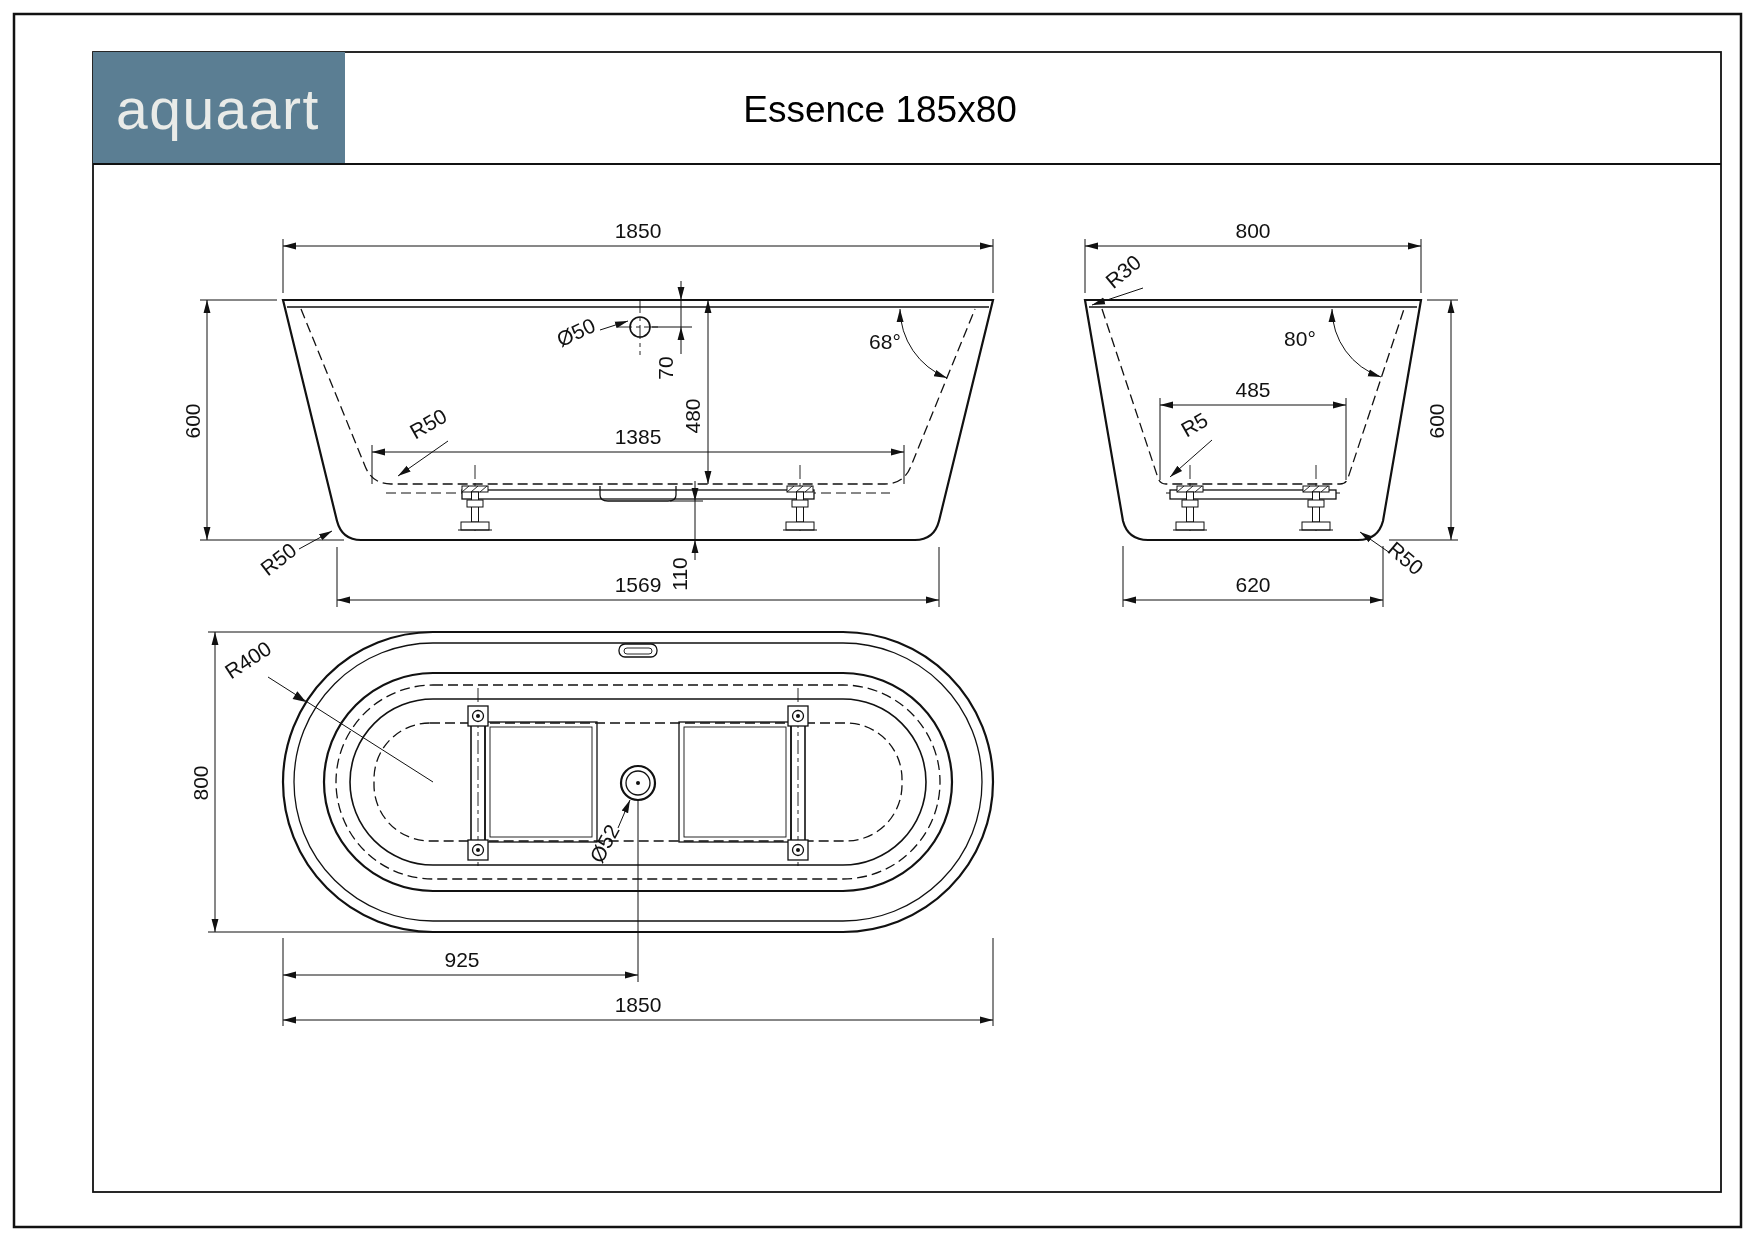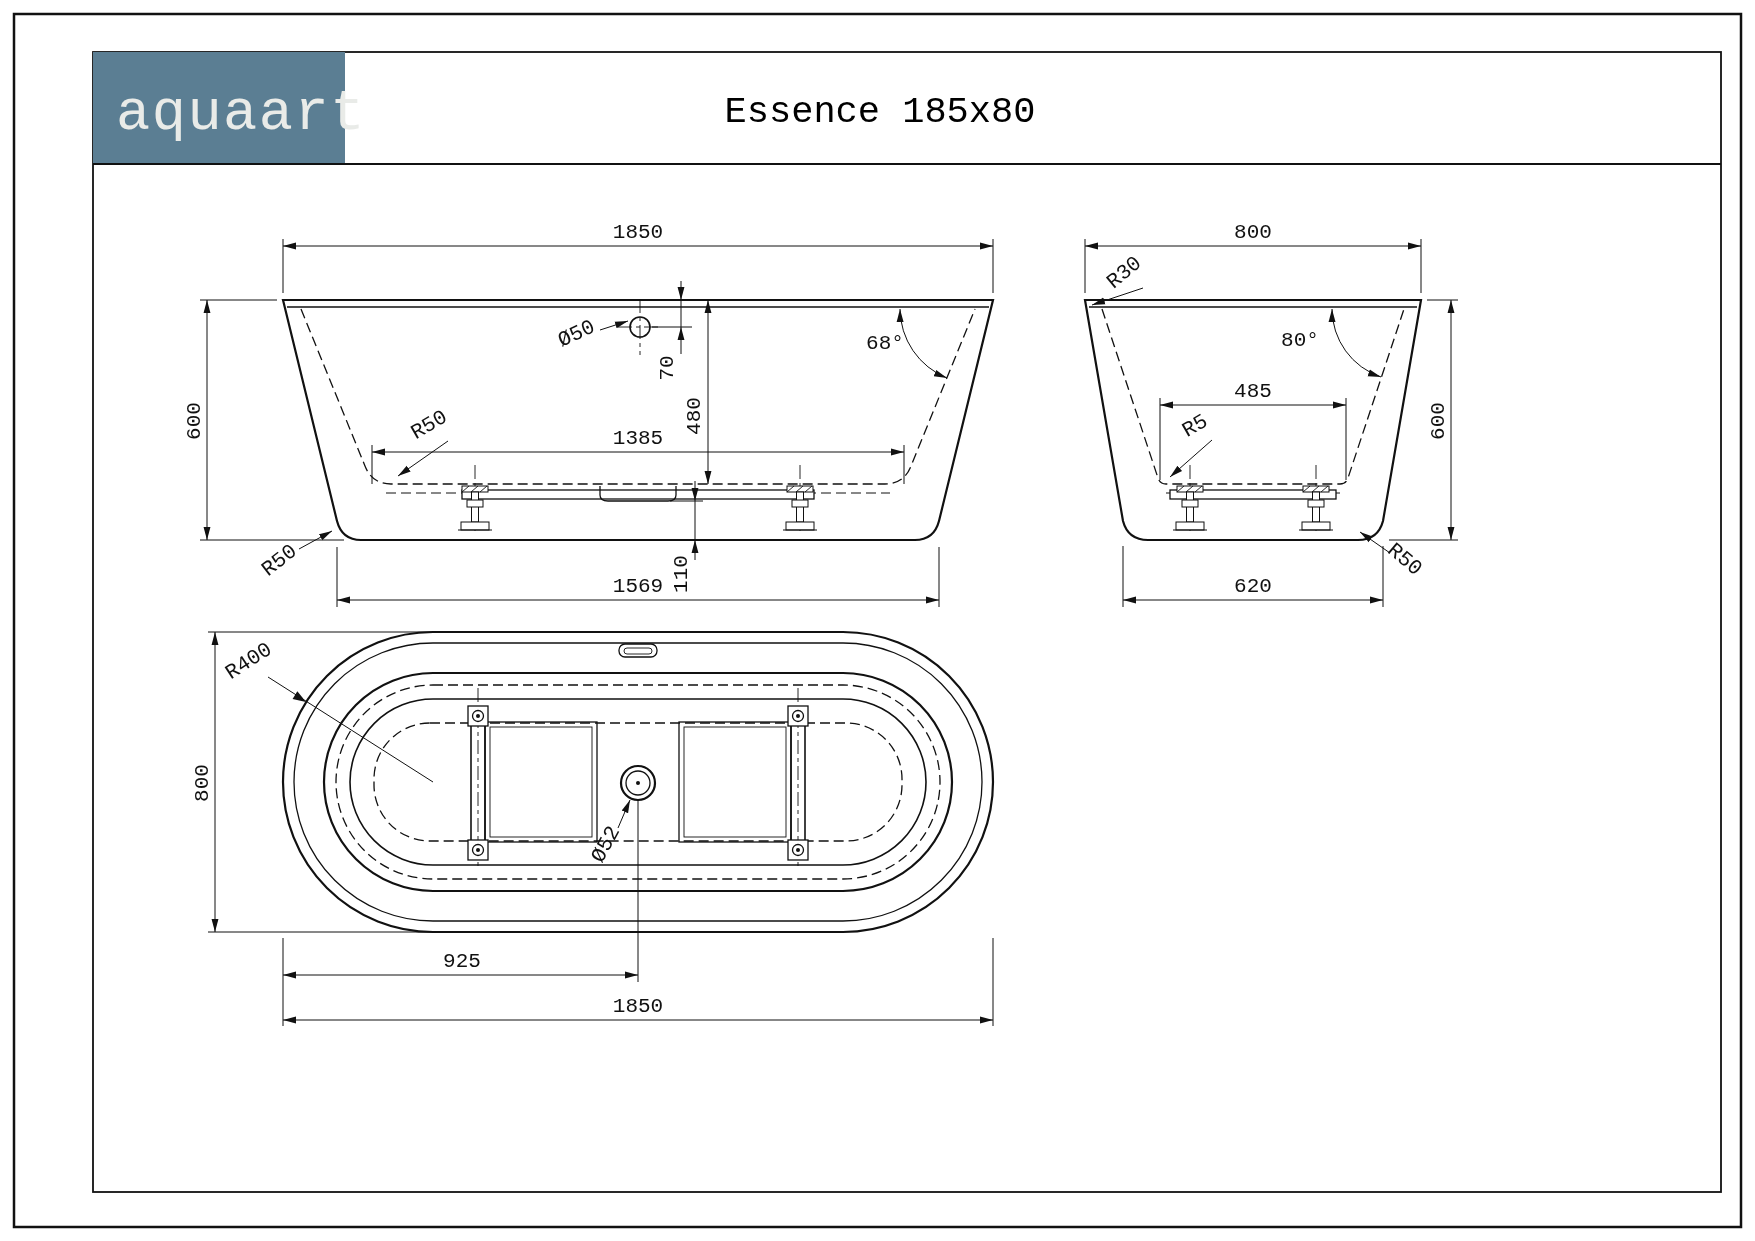--- a/index.html
+++ b/index.html
@@ -1,16 +1,16 @@
 <!DOCTYPE html>
 <html><head>
 <meta charset="utf-8">
 <style>
   html,body{margin:0;padding:0;background:#fff}
-  .sheet{width:1755px;height:1241px;position:relative;background:#fff;font-family:Liberation Mono, monospace}
+  .sheet{width:1755px;height:1241px;position:relative;background:#fff;font-family:Liberation Sans, sans-serif}
   svg{display:block}
   .ln{stroke:#111;fill:none}
   .lnf{stroke:#111;fill:#fff}
   .w08{stroke-width:0.9}
   .w1{stroke-width:1}
   .w12{stroke-width:1.3}
   .w15{stroke-width:1.6}
   .w2{stroke-width:2.2}
   .dsh{stroke-dasharray:10 5}
   .cl{stroke-dasharray:14 4 4 4}

